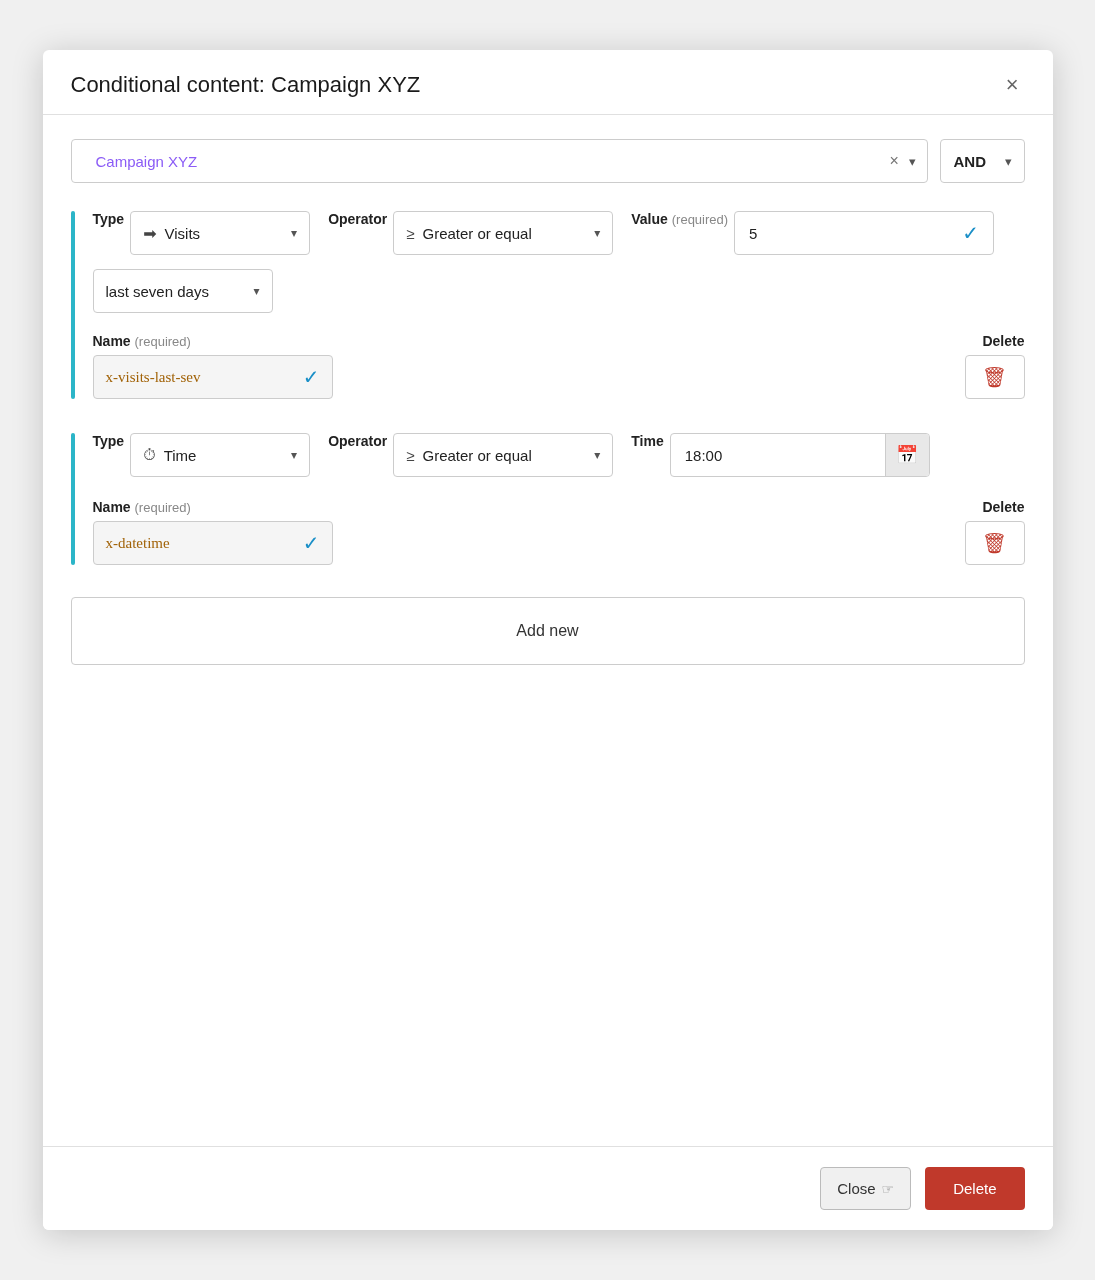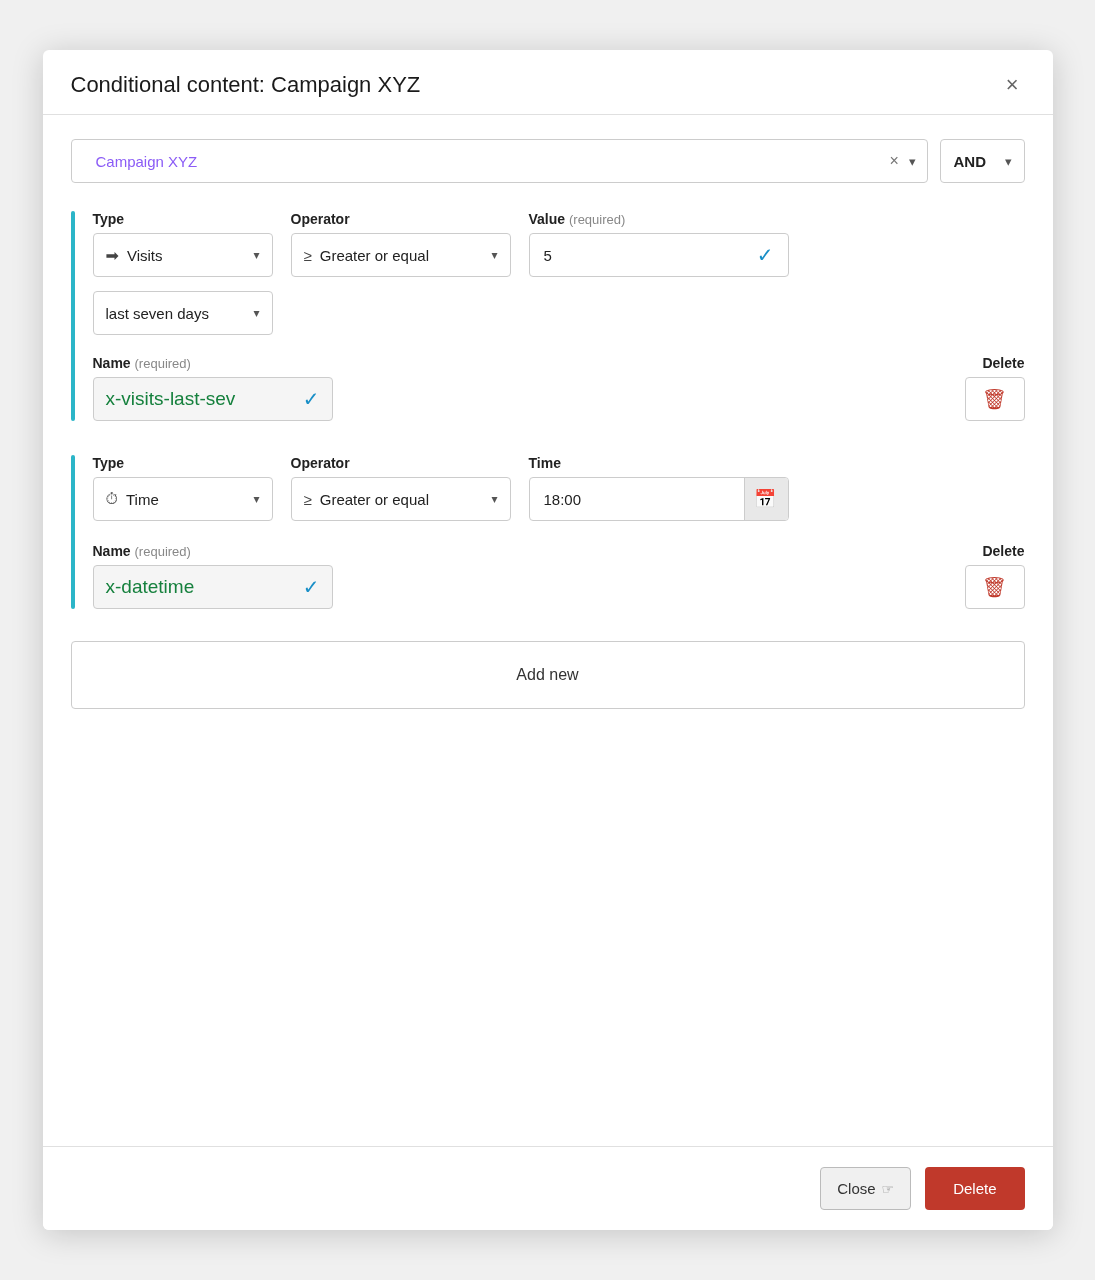--- a/index.html
+++ b/index.html
@@ -128,21 +128,21 @@
       gap: 0;
     }
     .condition-row1 {
       display: flex;
       gap: 18px;
       align-items: flex-start;
       margin-bottom: 14px;
     }
     .field-group {
       display: flex;
-      flex-direction: column;
+      flex-direction: row;
       gap: 6px;
       justify-content: space-between;
     }
     .field-label {
       font-size: 14px;
       font-weight: 600;
       color: #222;
     }
     .select-box {
       display: flex;
@@ -244,22 +244,23 @@
       border: 1.5px solid #ccc;
       border-radius: 4px;
       padding: 9px 12px;
       background: #f5f5f5;
       height: 44px;
       min-width: 240px;
       gap: 8px;
     }
     .name-input-text {
       flex: 1;
-      font-size: 19px;
-      color: #15803d;
+      font-size: 15px;
+      color: #a16207;
+      font-family: Liberation Serif, serif;
     }
     .name-check {
       color: #1a8fc7;
       font-size: 20px;
     }
     .delete-group {
       display: flex;
       flex-direction: column;
       gap: 6px;
       align-items: flex-end;

